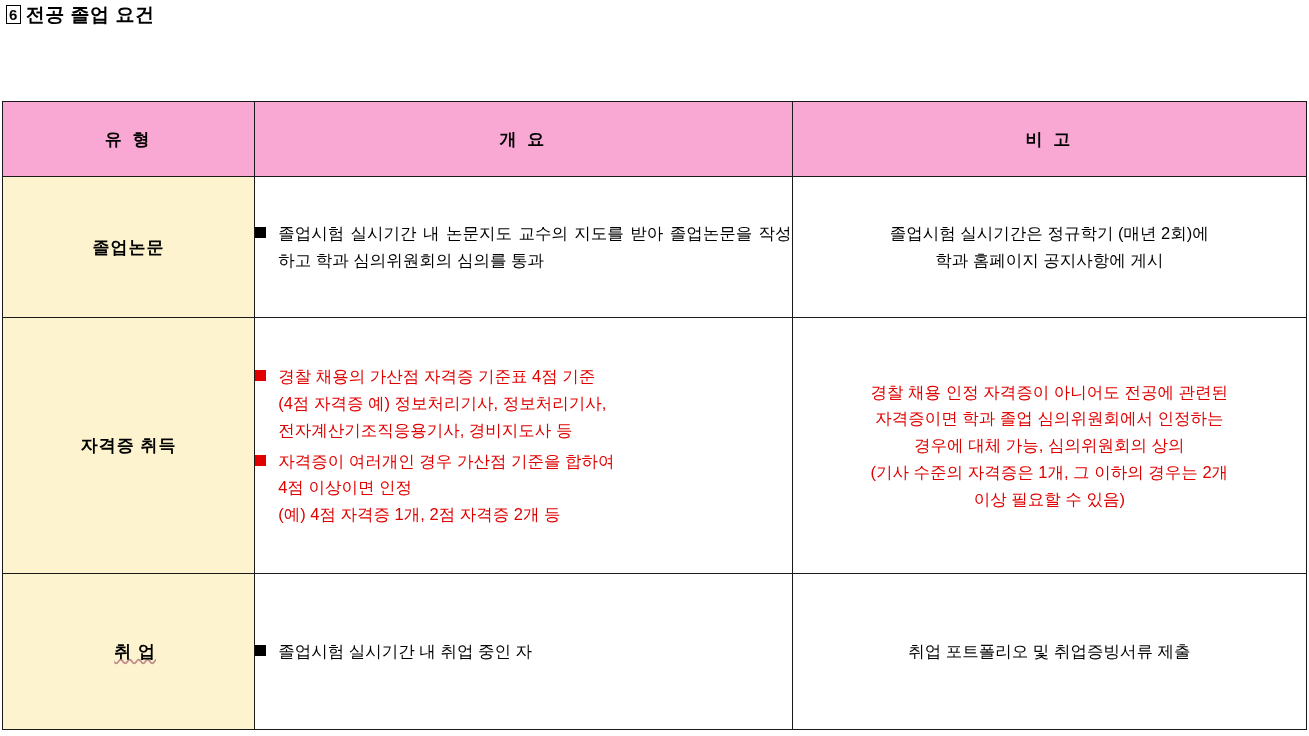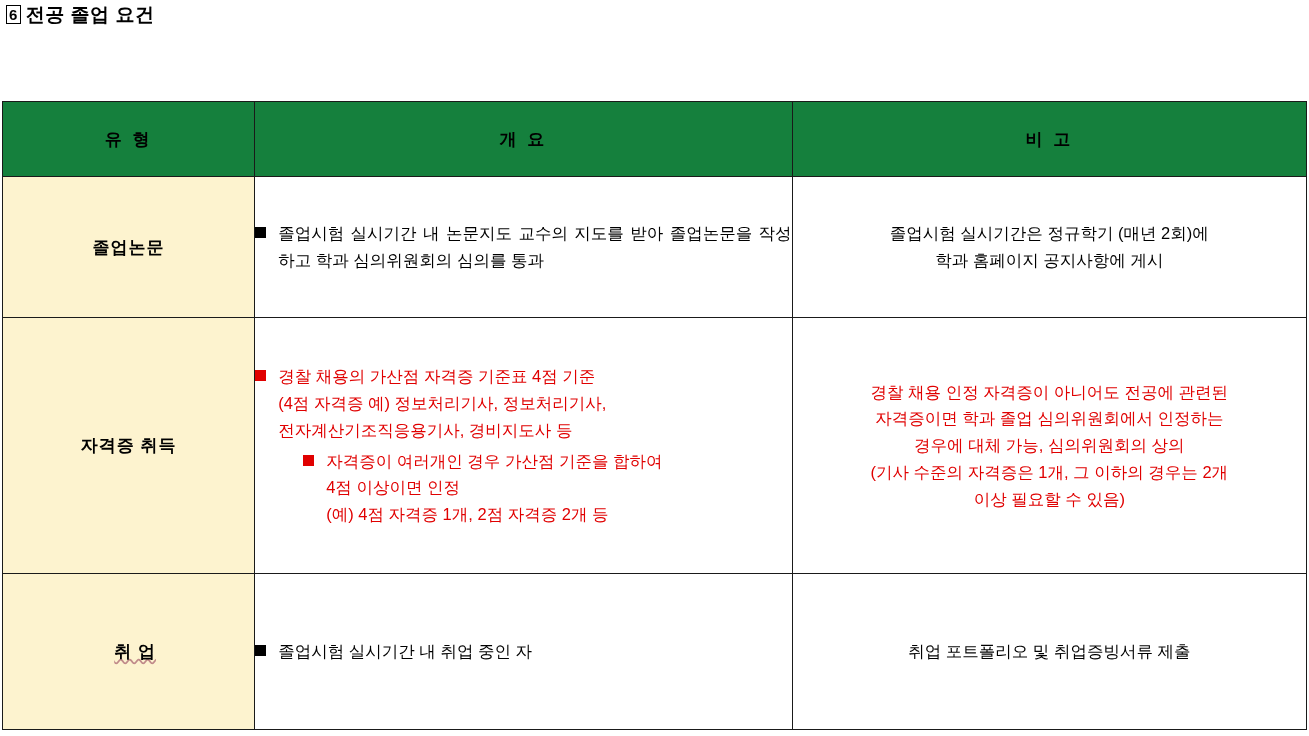--- a/index.html
+++ b/index.html
@@ -60,21 +60,21 @@
     width: 1305px;
     border-collapse: collapse;
     table-layout: fixed;
   }
   table.req td, table.req th {
     border: 1.5px solid #1a1a1a;
     vertical-align: middle;
     padding: 0;
   }
   thead th {
-    background: #15803d;
+    background: #f9a8d4;
     height: 74px;
     font-size: 17px;
     font-weight: bold;
     letter-spacing: 3px;
     text-align: center;
   }
   .col-type   { width: 252px; }
   .col-desc   { width: 537px; }
   .col-remark { width: 514px; }
 
@@ -97,21 +97,21 @@
     text-align: center;
   }
   .row1 td { height: 140px; }
   .row2 td { height: 255px; }
   .row3 td { height: 155px; }
 
   .bullet-line {
     display: flex;
     align-items: flex-start;
   }
-  .bullet-line + .bullet-line { margin-top: 4px; padding-left: 48px; }
+  .bullet-line + .bullet-line { margin-top: 4px; }
   .sq {
     flex: 0 0 auto;
     width: 11px;
     height: 11px;
     background: #000;
     margin-top: 7px;
     margin-right: 12px;
   }
   .sq.red { background: #e00000; }
   .btext {

